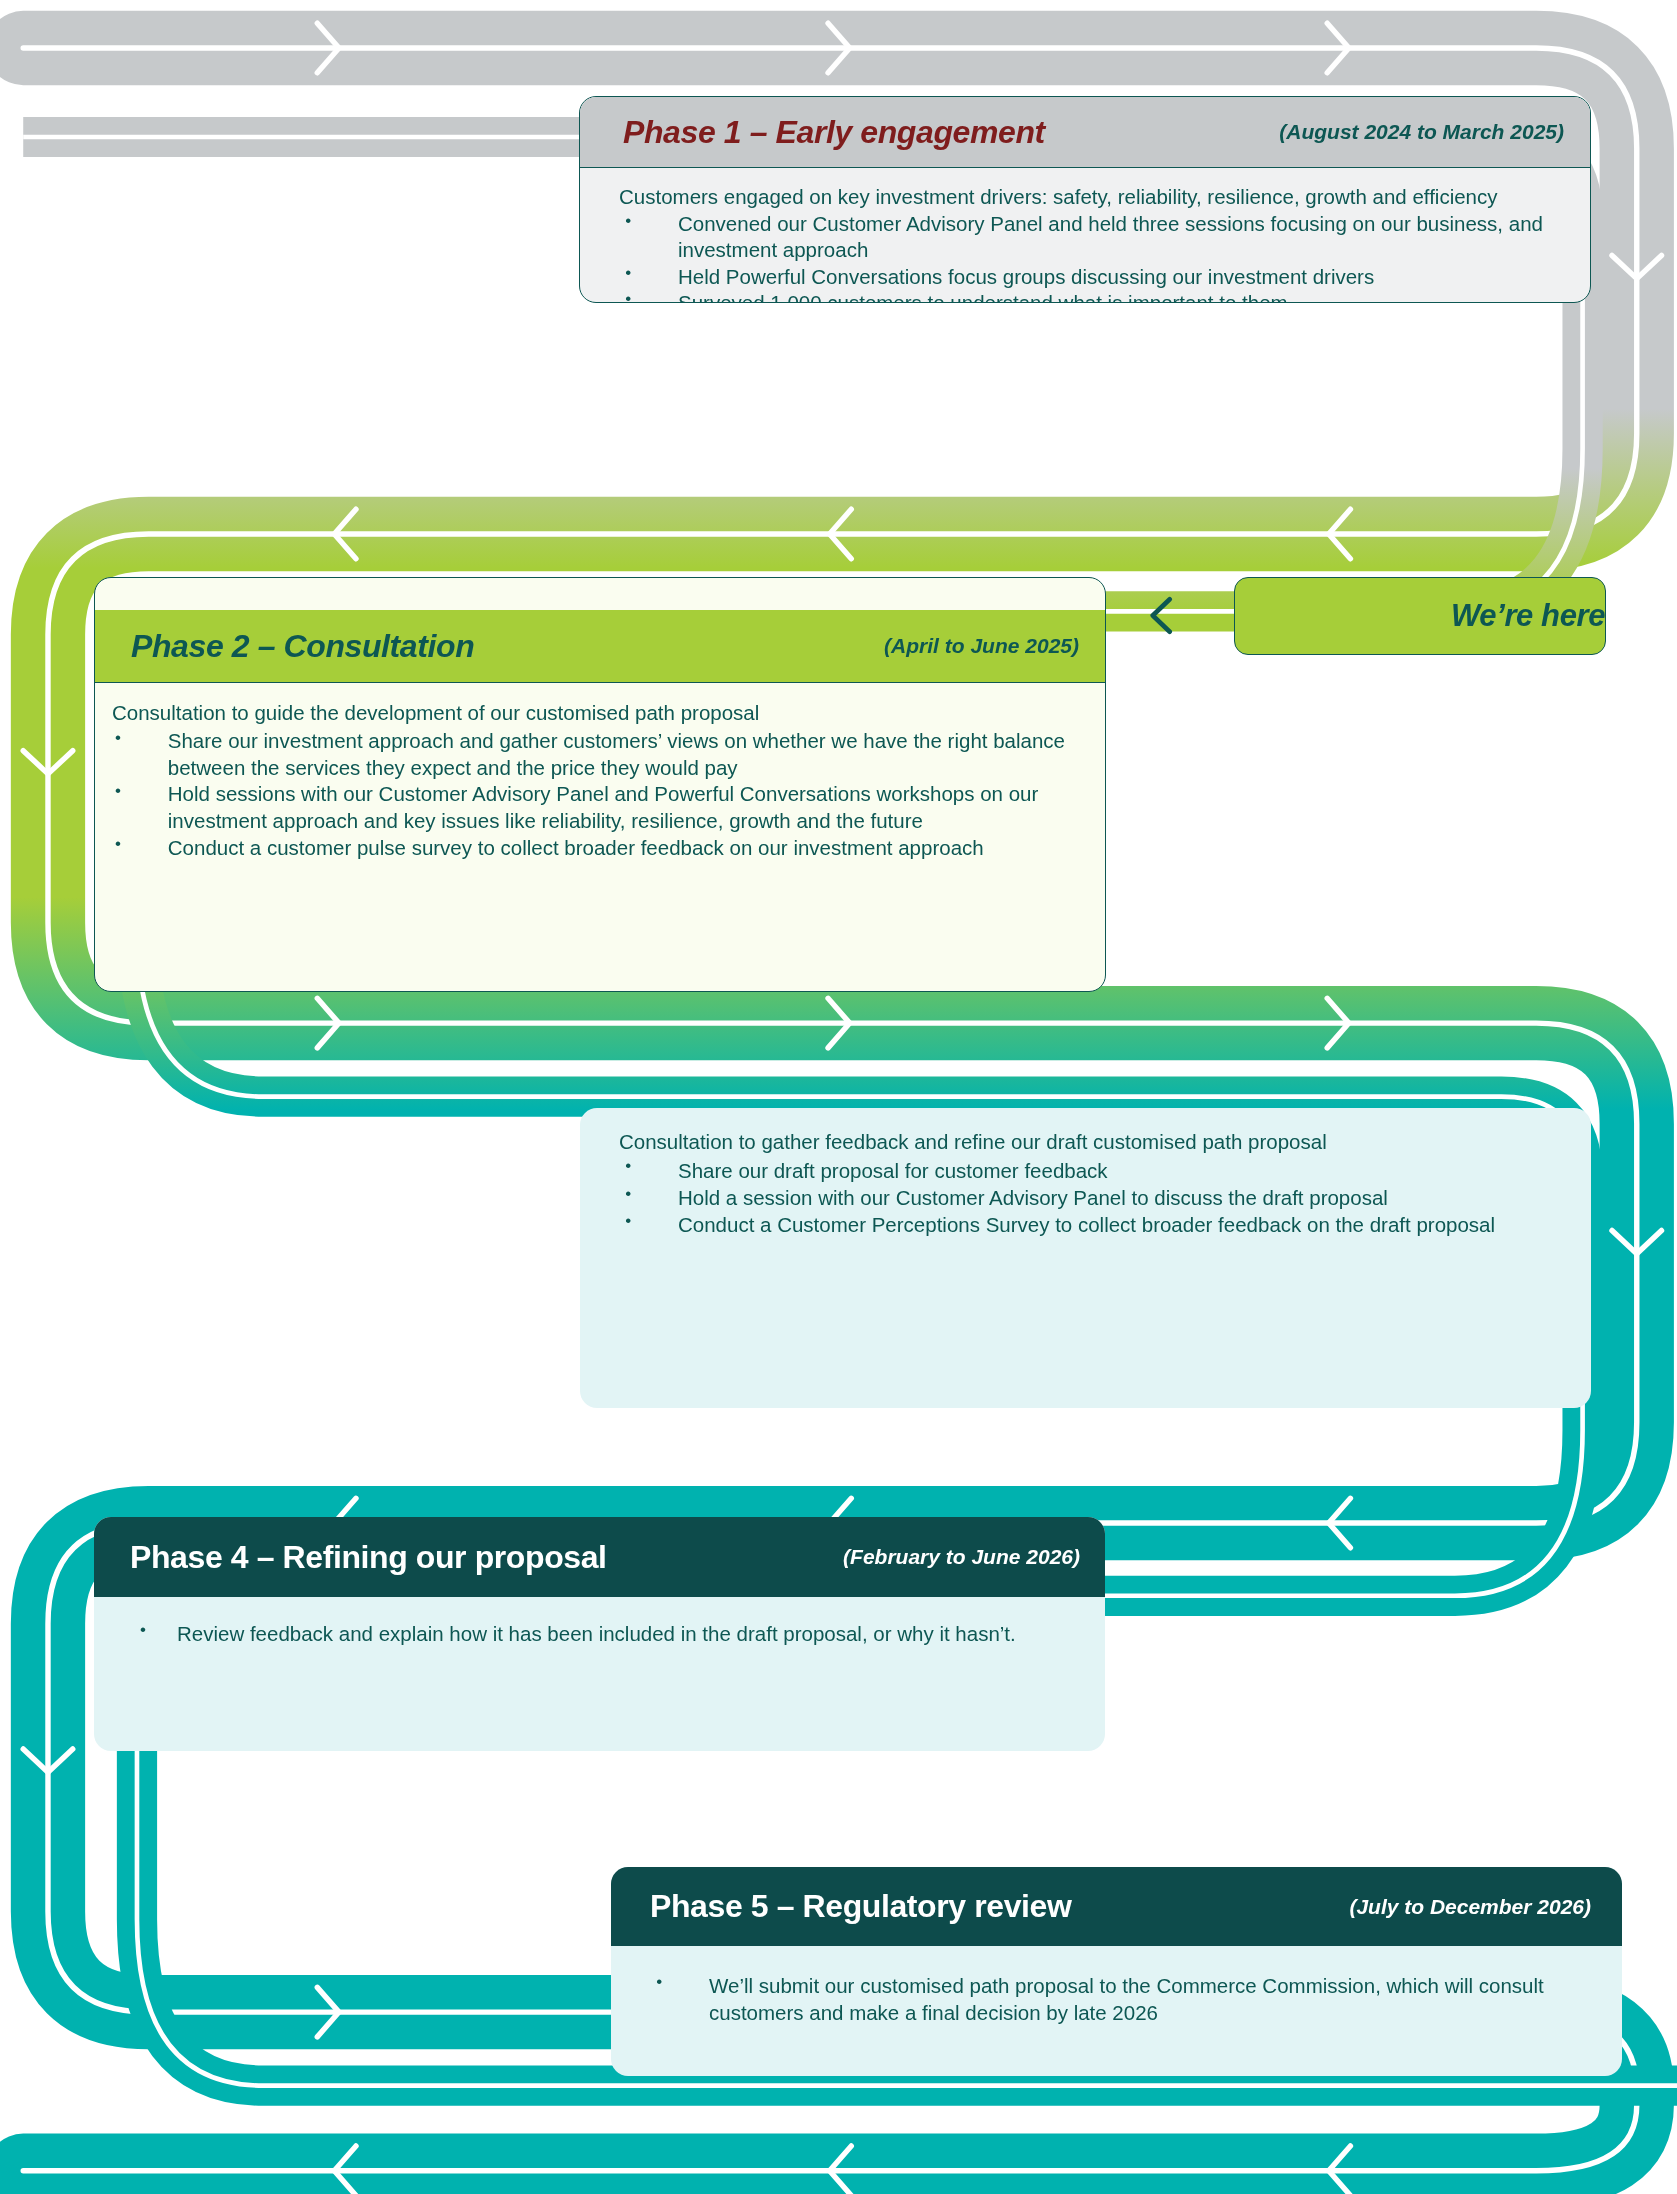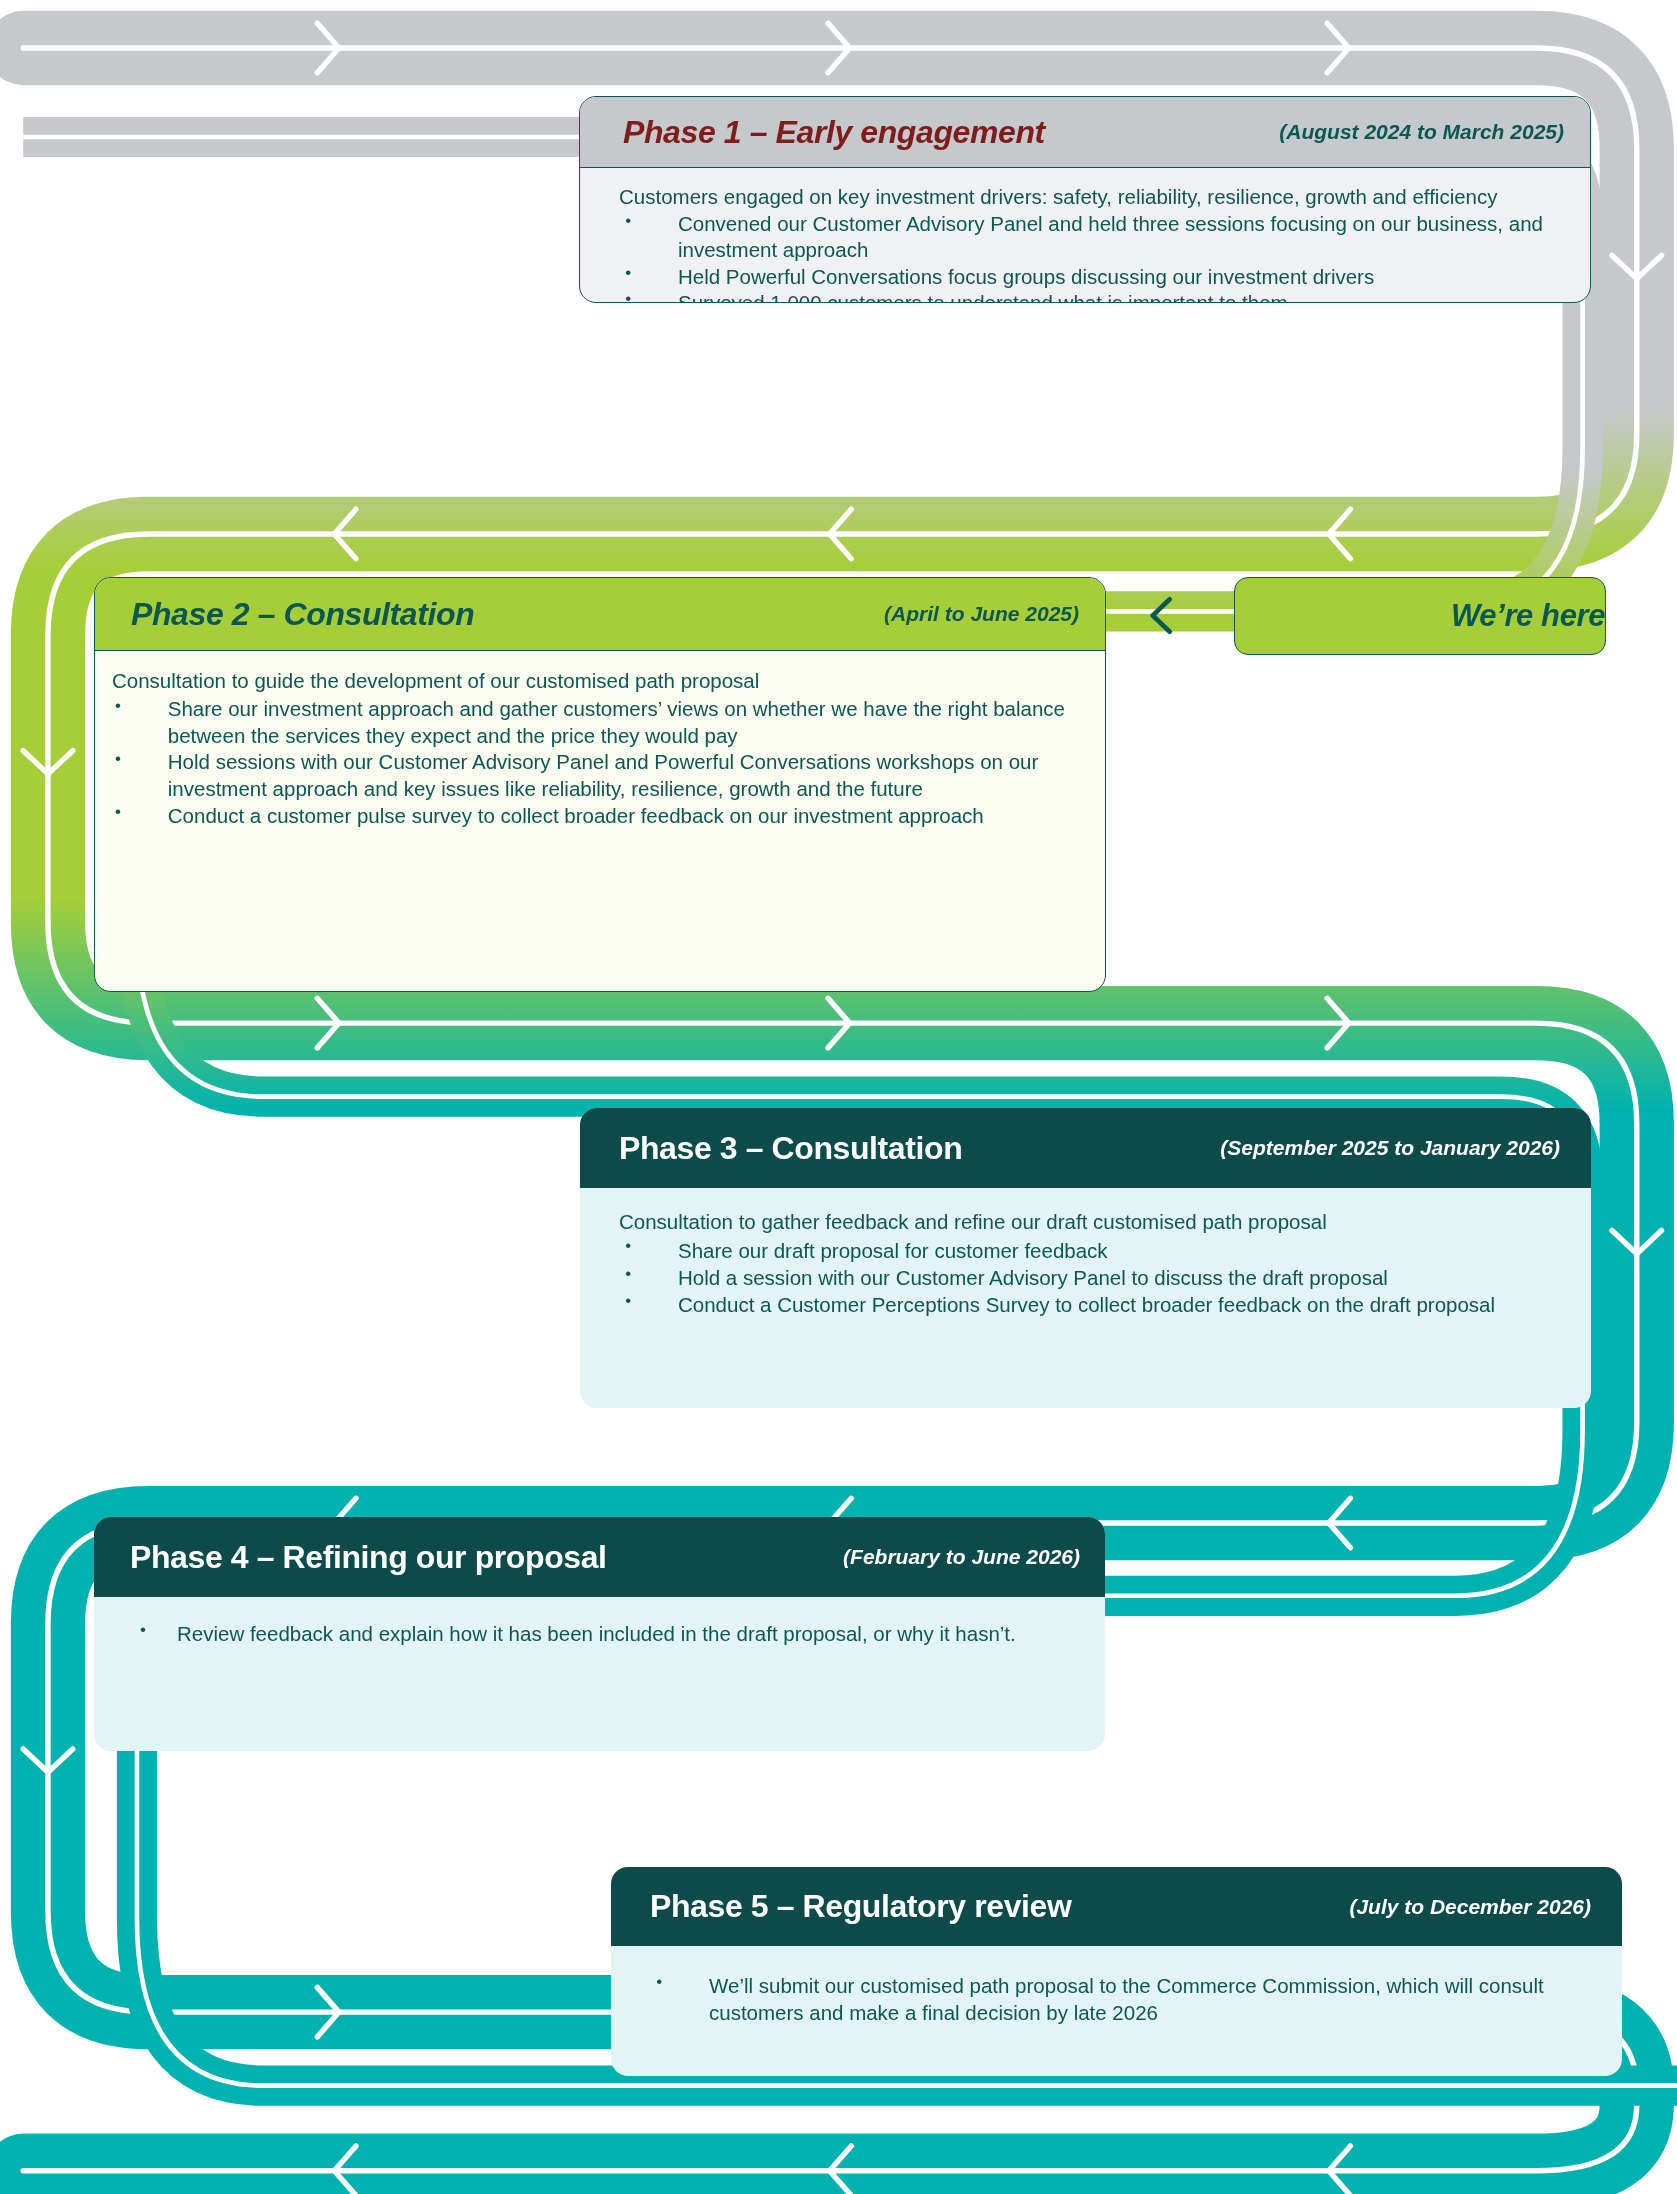--- a/index.html
+++ b/index.html
@@ -85,20 +85,21 @@
   #phase2{
     left:94px; top:577px; width:1012px; height:415px;
     border:1.5px solid #0d5753;
     background:#fafdf0;
   }
   #phase2 .hd{
     height:73px;
     background:#a6ce39;
     border-bottom:1.5px solid #0d5753;
     padding:0 26px 0 36px;
+    margin-top:32px;
   }
   #phase2 .hd .ttl{ font-size:32px; color:#0d5753; }
   #phase2 .hd .dt{ font-size:21px; color:#0d5753; }
   #phase2 .bd{
     padding:17px 29px 7.7px 10.8px;
     font-size:20.5px;
     line-height:1.3;
     color:#0d5753;
   }
   #phase2 .bd .lead{ padding-left:6.2px; }
@@ -371,24 +372,20 @@
   </section>
 
   <svg id="we-here-arrow" viewBox="0 0 44 50">
     <path d="M 32,4 L 10,25 L 32,46" fill="none" stroke="#0d5753" stroke-width="6" stroke-linecap="round" stroke-linejoin="round"></path>
   </svg>
   <div id="we-here">
     <span>We’re here</span>
   </div>
 
   <section class="card" id="phase3">
-    <div class="hd">
-      <span class="ttl">Phase 3 – Consultation</span>
-      <span class="dt">(September 2025 to January 2026)</span>
-    </div>
     <div class="bd">
       <p class="lead">Consultation to gather feedback and refine our draft customised path proposal</p>
       <ul>
         <li>Share our draft proposal for customer feedback</li>
         <li>Hold a session with our Customer Advisory Panel to discuss the draft proposal</li>
         <li>Conduct a Customer Perceptions Survey to collect broader feedback on the draft proposal</li>
       </ul>
     </div>
   </section>
 

